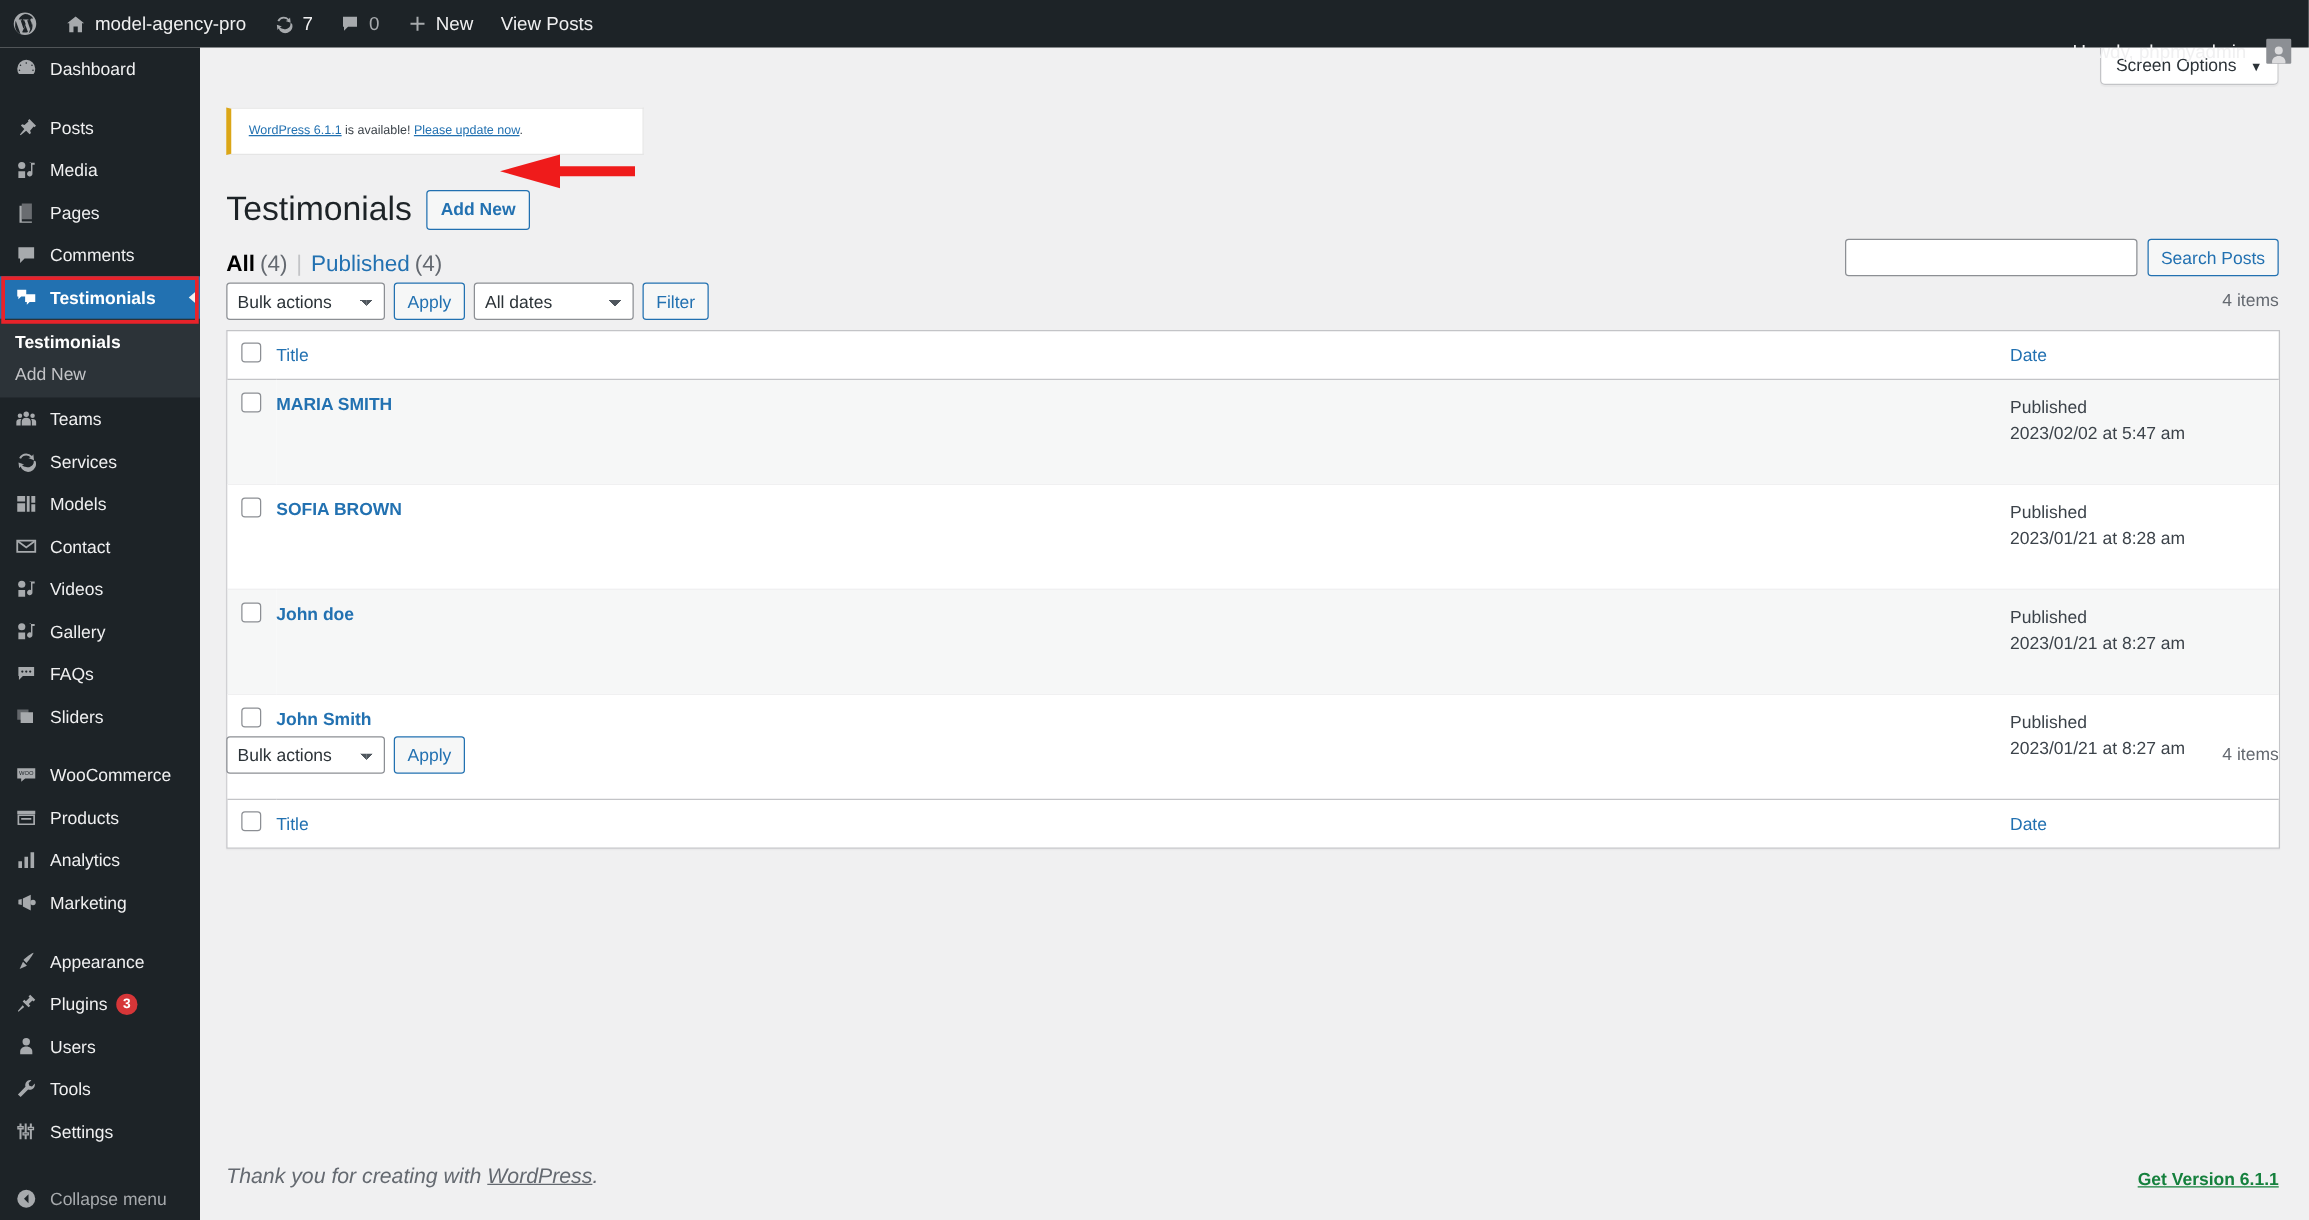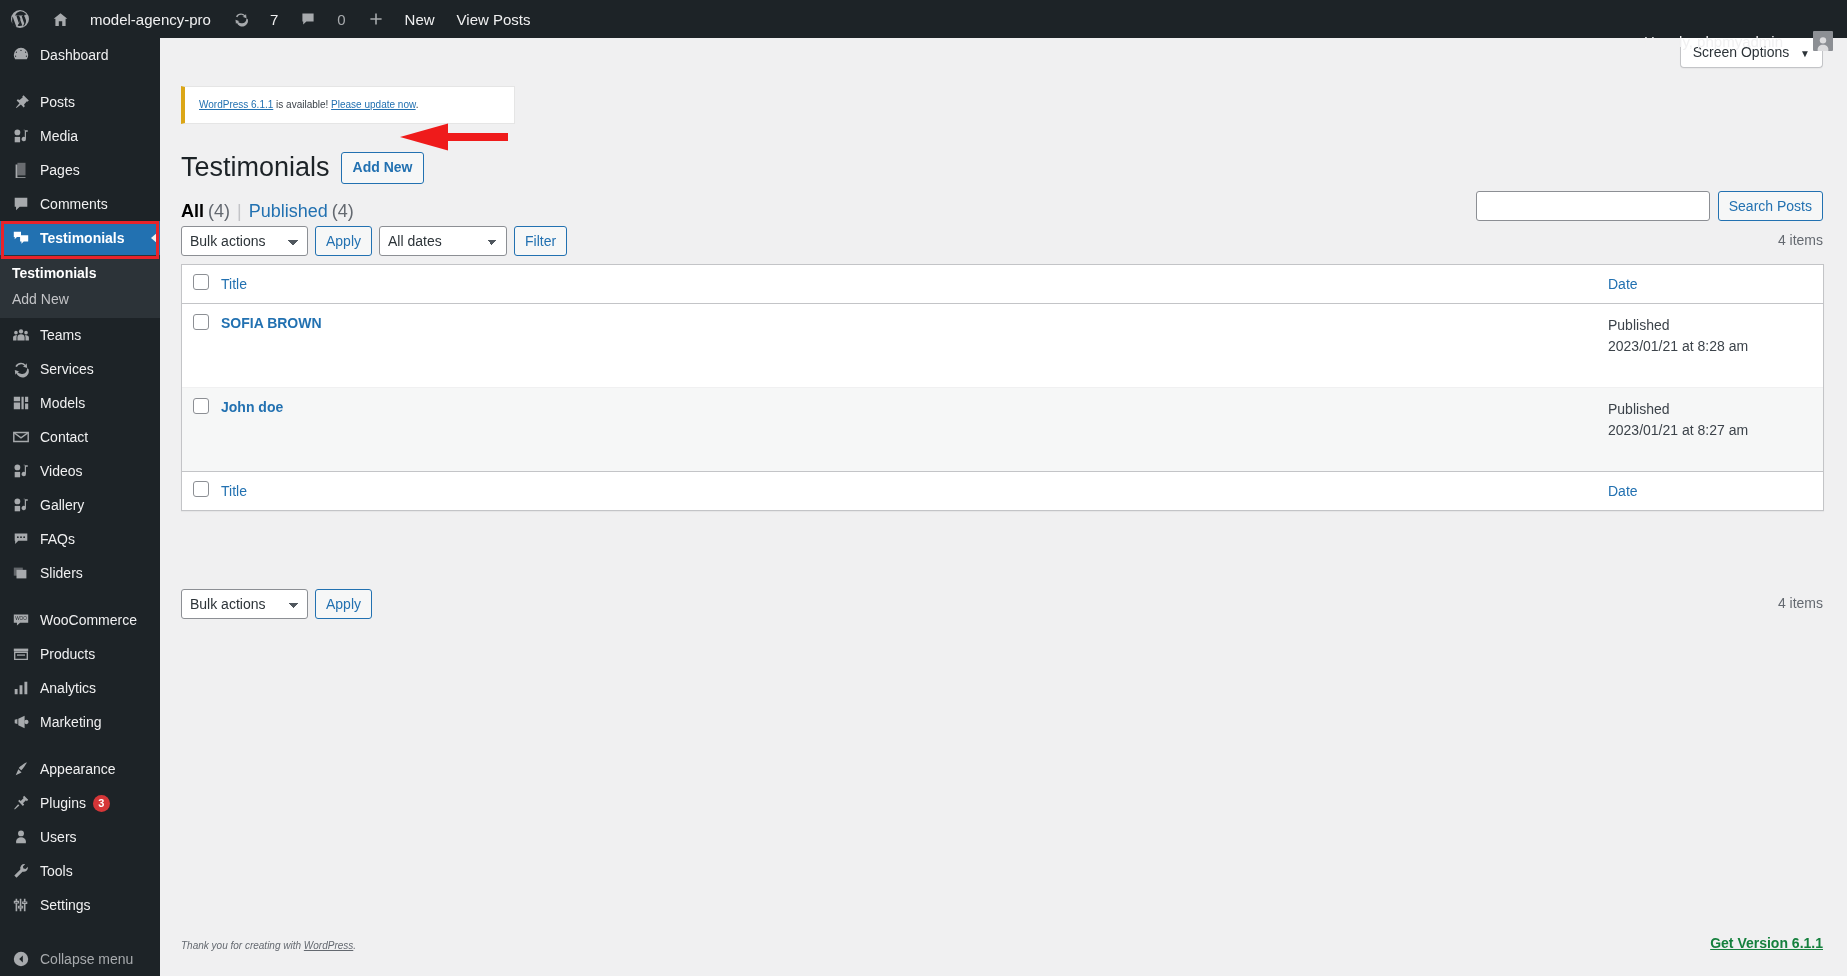--- a/index.html
+++ b/index.html
@@ -18,21 +18,21 @@
   #adminbar {
     position: absolute; top: 0; left: 0;
     width: 1847px; height: 38px;
     background: #1d2327;
     color: #f0f0f1;
     display: flex; align-items: center;
     font-size: 15px;
     z-index: 50;
   }
   .ab-item {
-    display: flex; align-items: center; gap: 21px;
+    display: flex; align-items: center; gap: 7px;
     height: 38px; padding: 0 11px;
     color: #f0f0f1; text-decoration: none;
     white-space: nowrap;
   }
   .ab-item:first-child { padding-left: 10px; }
   .ab-icon { display:inline-flex; align-items:center; justify-content:center; }
   .ab-icon svg { display:block; fill:#a7aaad; }
   .ab-spacer { flex: 1 1 auto; }
   .ab-right { display:flex; align-items:center; padding-right: 14px; margin-top: 44px; }
   .ab-avatar {
@@ -293,21 +293,21 @@
     border: 1px solid #8c8f94;
     border-radius: 3px;
     background: #fff;
     display: block;
     cursor: pointer;
   }
 
   
   .wp-footer-left {
     position: absolute; bottom: 25px; left: 21px;
-    font-size: 10px; color: #646970; font-style: italic; margin-top: 20px;
+    font-size: 17px; color: #646970; font-style: italic; margin-top: 20px;
   }
   .wp-footer-left a { color: #646970; text-decoration: underline; font-style: italic; }
   .wp-footer-right {
     position: absolute; bottom: 25px; right: 24px;
     font-size: 14px;
   }
   .wp-footer-right a { color: #15803d; text-decoration: underline; font-weight: 600; }
 
   
   #anno-box {
@@ -694,20 +694,32 @@
         </th>
         <th class="col-title">
           <a class="sortable-label">Title</a>
         </th>
         <th class="col-date">
           <a class="sortable-label">Date</a>
         </th>
       </tr>
     </thead>
     <tbody>
+      <tr class="alt">
+        <td class="col-cb row-cell-pad">
+            <span class="cb"></span>
+          </td>
+        <td class="col-title row-cell-pad">
+          <a class="row-title">MARIA SMITH</a>
+        </td>
+        <td class="col-date row-cell-pad">
+          <div class="date-line">Published</div>
+          <div class="date-line">2023/02/02 at 5:47 am</div>
+        </td>
+      </tr>
       <tr>
         <td class="col-cb row-cell-pad">
             <span class="cb"></span>
           </td>
         <td class="col-title row-cell-pad">
           <a class="row-title">SOFIA BROWN</a>
         </td>
         <td class="col-date row-cell-pad">
           <div class="date-line">Published</div>
           <div class="date-line">2023/01/21 at 8:28 am</div>
@@ -718,20 +730,32 @@
             <span class="cb"></span>
           </td>
         <td class="col-title row-cell-pad">
           <a class="row-title">John doe</a>
         </td>
         <td class="col-date row-cell-pad">
           <div class="date-line">Published</div>
           <div class="date-line">2023/01/21 at 8:27 am</div>
         </td>
       </tr>
+      <tr>
+        <td class="col-cb row-cell-pad">
+            <span class="cb"></span>
+          </td>
+        <td class="col-title row-cell-pad">
+          <a class="row-title">John Smith</a>
+        </td>
+        <td class="col-date row-cell-pad">
+          <div class="date-line">Published</div>
+          <div class="date-line">2023/01/21 at 8:27 am</div>
+        </td>
+      </tr>
     </tbody>
     <tfoot>
       <tr>
         <th class="col-cb">
           <span class="cb"></span>
         </th>
         <th class="col-title">
           <a class="sortable-label">Title</a>
         </th>
         <th class="col-date">

